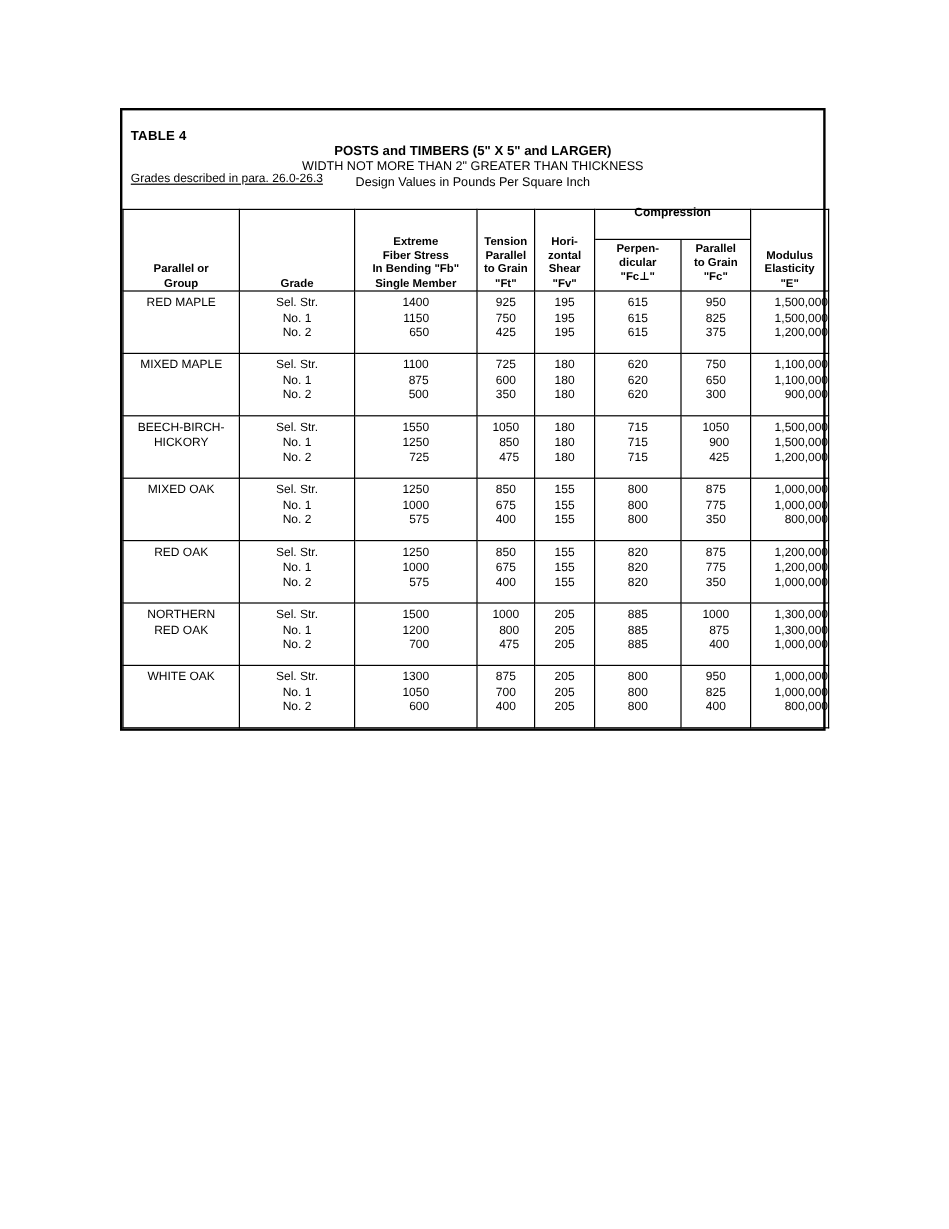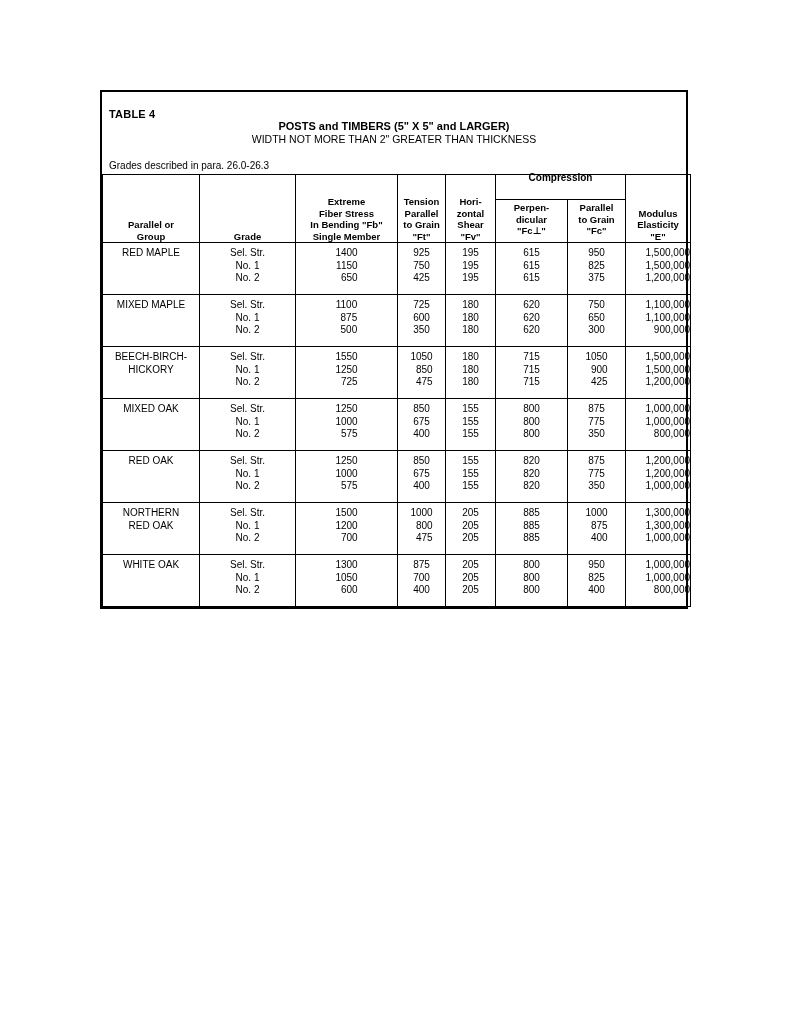--- a/index.html
+++ b/index.html
@@ -46,22 +46,23 @@
     font-weight: bold;
     line-height: 13px;
   }
   .title-sub {
     font-size: 10.5px;
     line-height: 12.5px;
   }
   .grades-note {
     position: absolute;
     left: 7px;
-    bottom: 3px;
+    bottom: 19px;
     font-size: 10px;
+    text-decoration: underline;
   }
   
   table.data {
     width: 100%;
     border-collapse: collapse;
     table-layout: fixed;
   }
   table.data th, table.data td {
     border: 1.5px solid #000;
     padding: 0;
@@ -147,20 +148,21 @@
 </head>
 <body>
 
 <div class="doc-table">
 
   <div class="title-block">
     <div class="table-label">TABLE 4</div>
     <div class="title-lines">
       <div class="title-main">POSTS and TIMBERS (5" X 5" and LARGER)</div>
       <div class="title-sub">WIDTH NOT MORE THAN 2" GREATER THAN THICKNESS</div>
+      <div class="title-sub">Design Values in Pounds Per Square Inch</div>
     </div>
     <div class="grades-note">Grades described in para. 26.0-26.3</div>
   </div>
 
   <table class="data">
     <colgroup>
       <col style="width:97px">
         <col style="width:96px">
         <col style="width:102px">
         <col style="width:48px">

